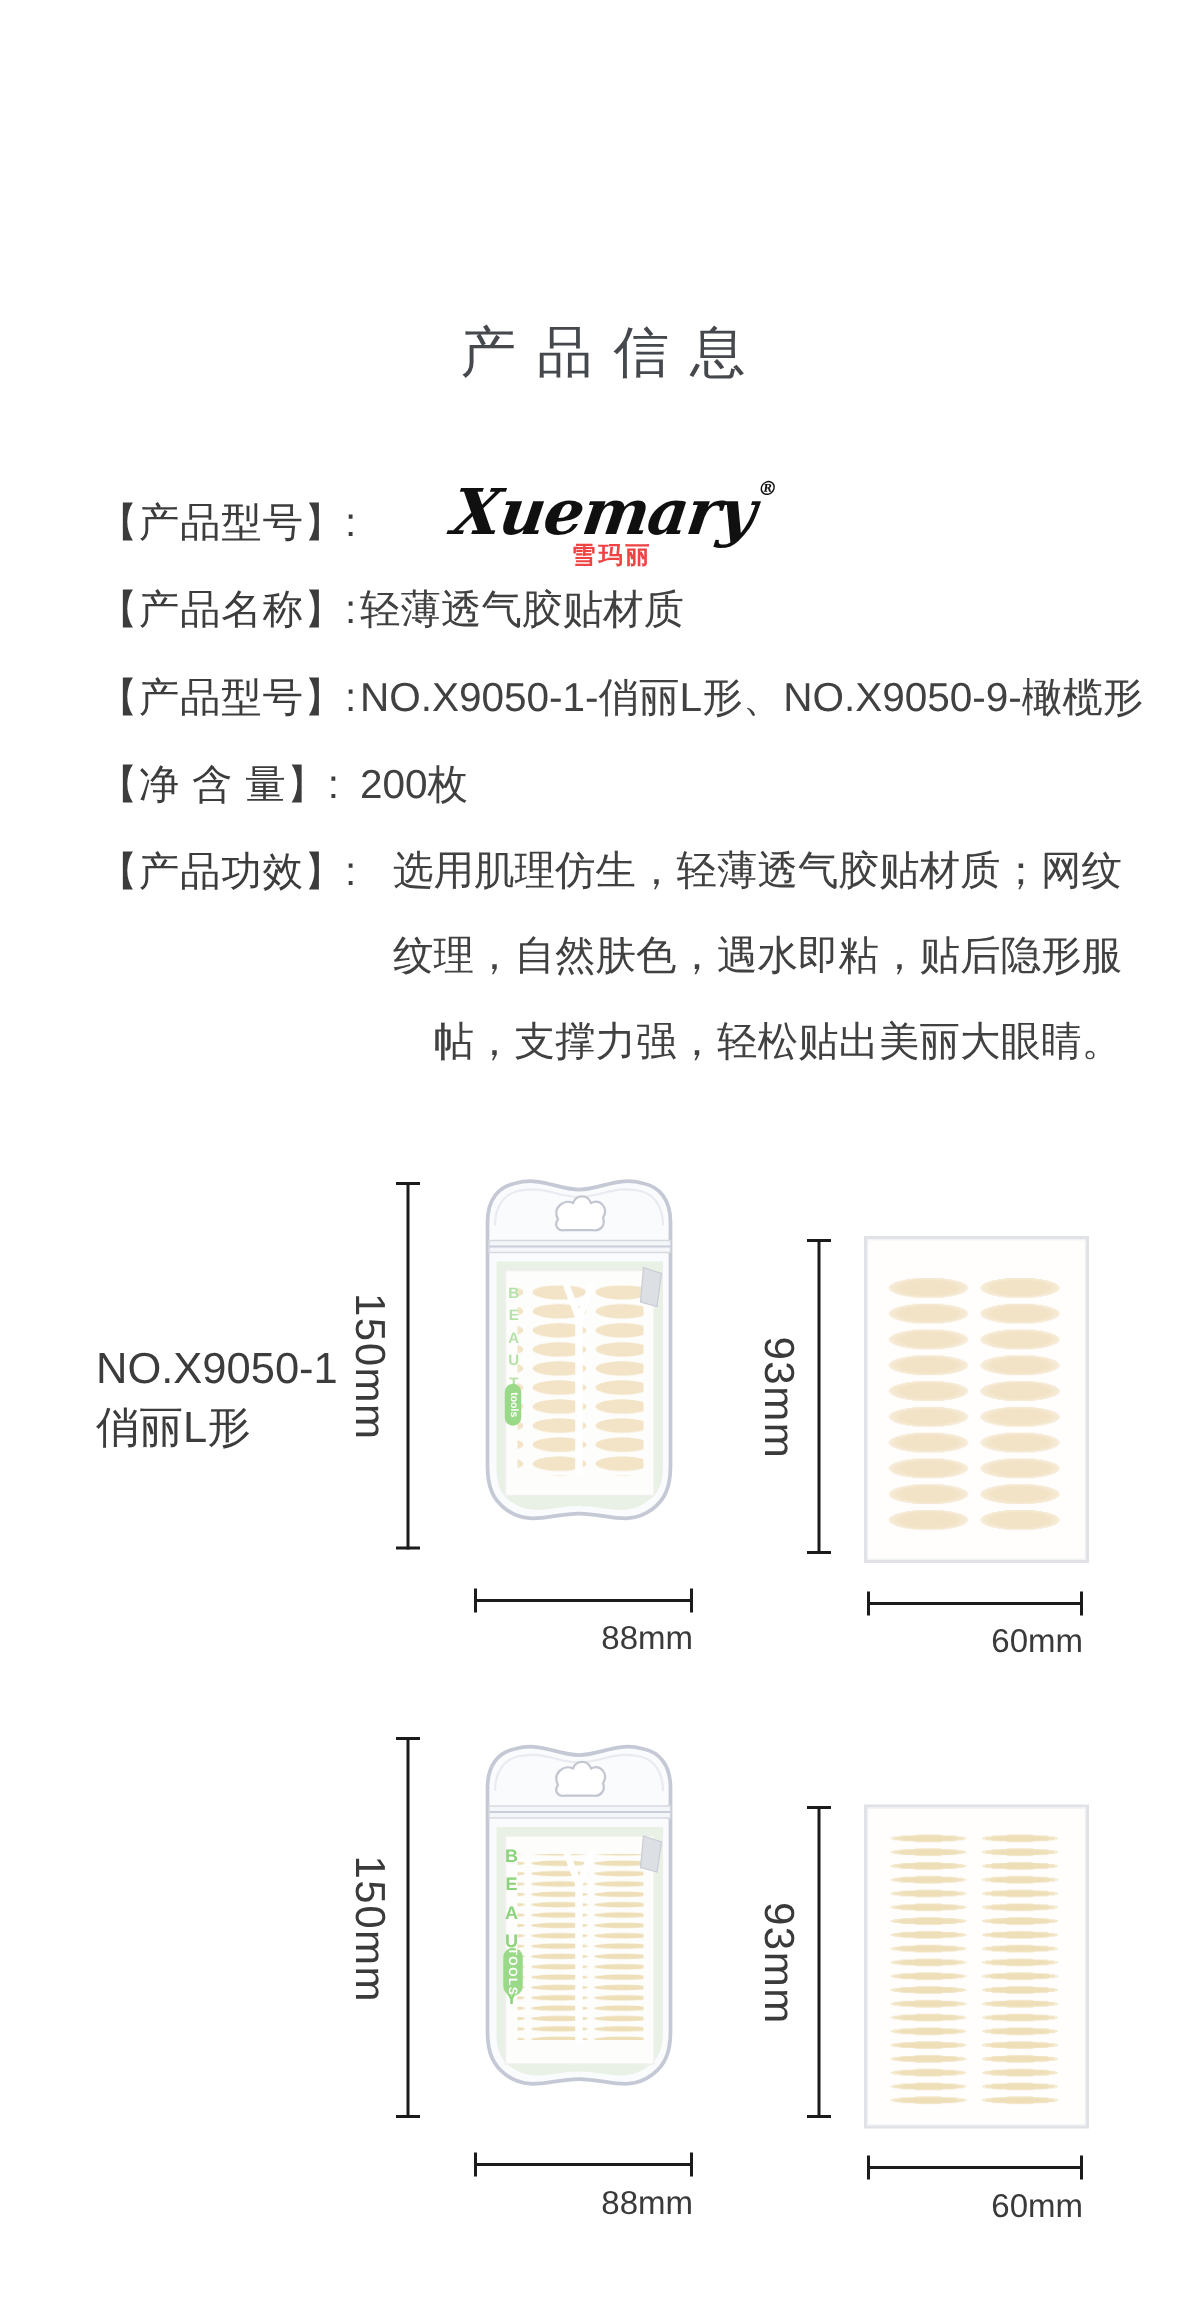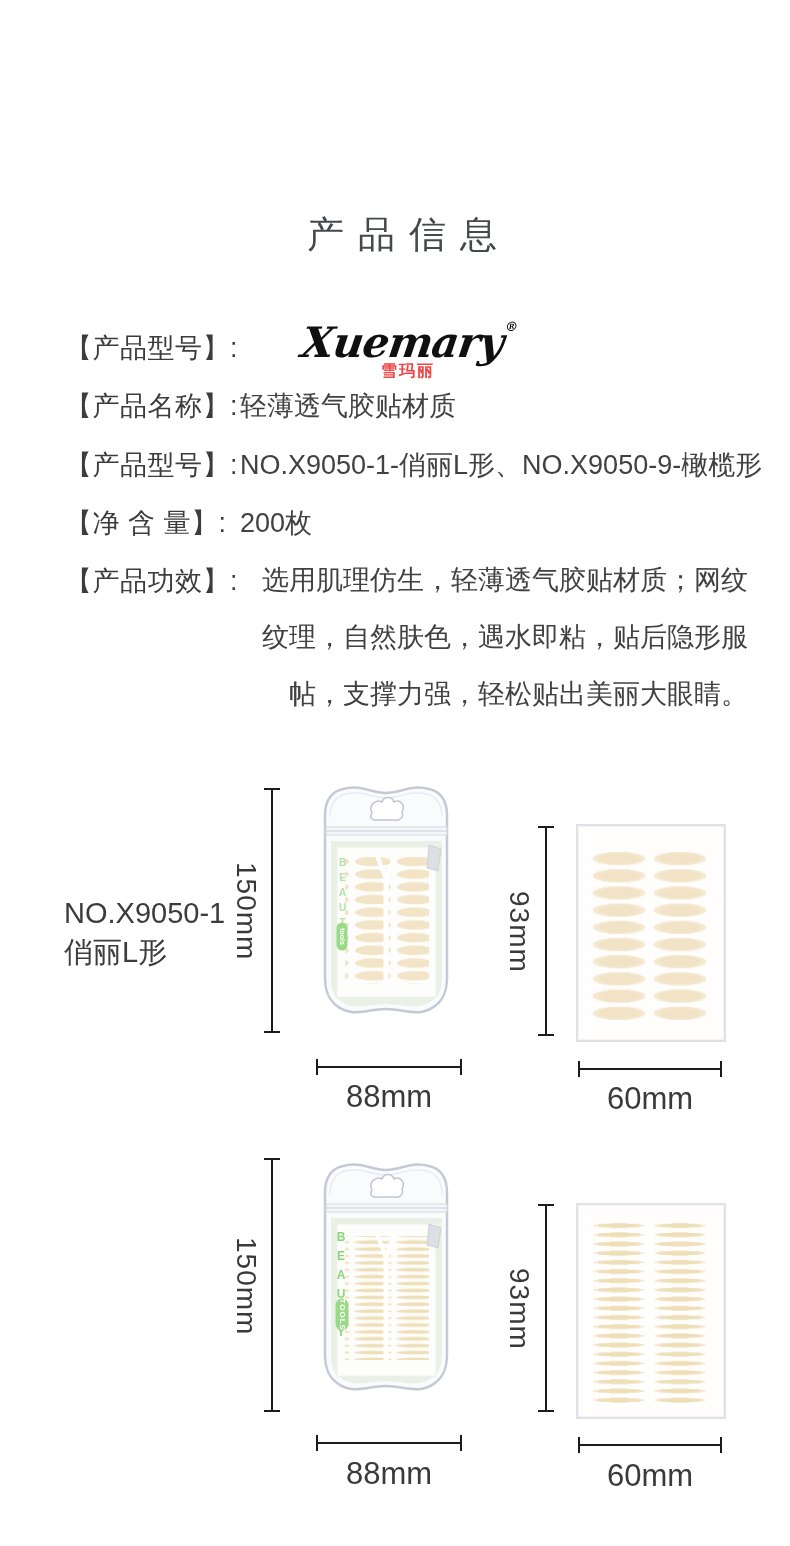--- a/index.html
+++ b/index.html
@@ -37,21 +37,21 @@
   .model-label{position:absolute;left:64px;font-size:29px;line-height:39px;color:#3c3c3c;}
 
   
   .vline{position:absolute;width:2px;background:#1b1b1b;}
   .vline::before,.vline::after{content:"";position:absolute;left:-7px;width:16px;height:2px;background:#1b1b1b;}
   .vline::before{top:0;} .vline::after{bottom:0;}
   .hline{position:absolute;height:2px;background:#1b1b1b;}
   .hline::before,.hline::after{content:"";position:absolute;top:-7px;width:2px;height:16px;background:#1b1b1b;}
   .hline::before{left:0;} .hline::after{right:0;}
   .vdim{position:absolute;writing-mode:vertical-rl;font-size:28px;color:#3a3a3a;letter-spacing:1px;}
-  .hdim{position:absolute;font-size:31px;color:#3a3a3a;text-align:center;}
+  .hdim{position:absolute;font-size:22px;color:#3a3a3a;text-align:right;}
 
   
   .pkg{position:absolute;width:152px;height:258px;}
   .pkg svg{position:absolute;left:0;top:0;}
   .beauty{position:absolute;writing-mode:vertical-rl;text-orientation:upright;
           font-weight:bold;line-height:1;}
   .pkg1 .beauty{left:27px;top:78px;font-size:10px;letter-spacing:4px;color:#b5e2a6;}
   .pkg2 .beauty{left:25px;top:74px;font-size:12px;letter-spacing:5px;color:#8cd47c;}
   .tools{position:absolute;background:#9ad987;border-radius:7px;color:#ffffff;
          text-align:center;font-weight:bold;transform:rotate(90deg);}

